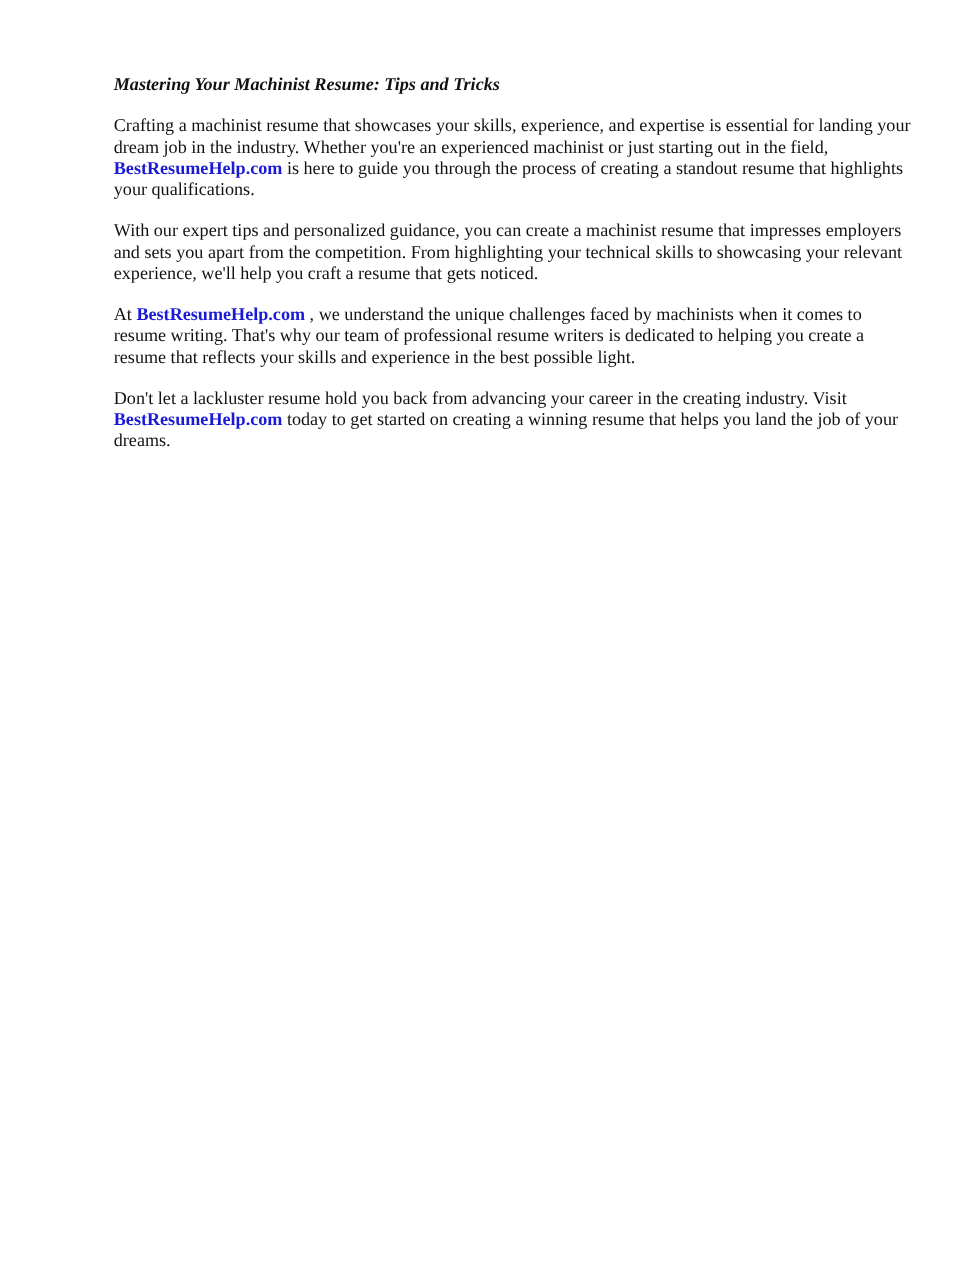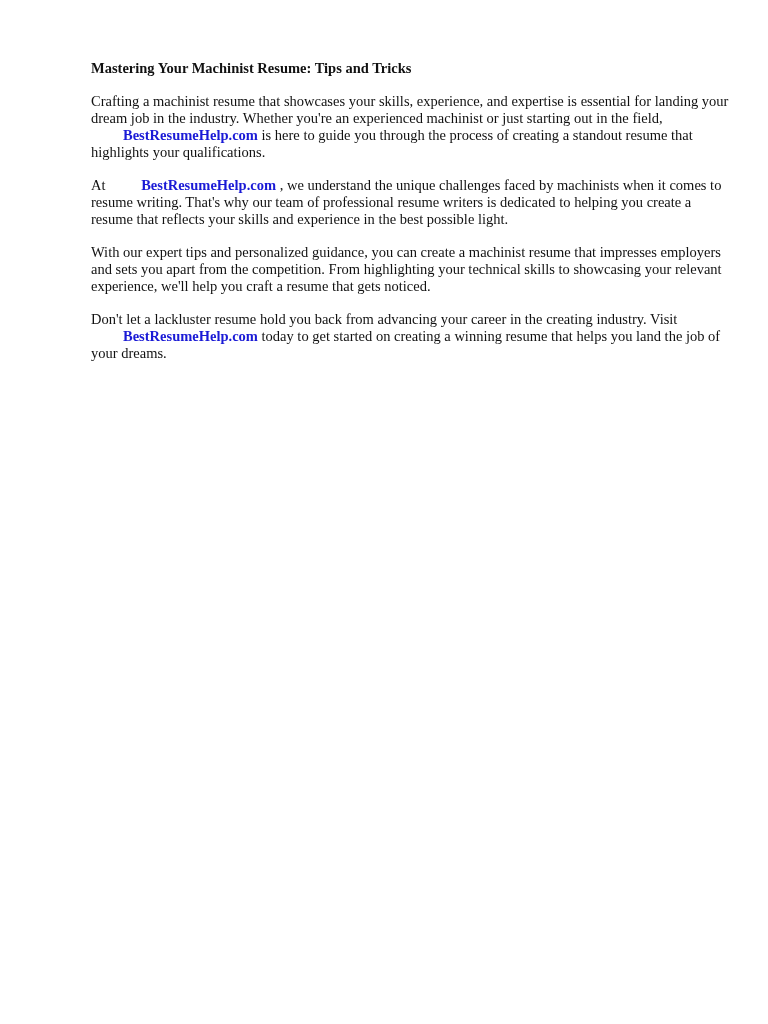--- a/index.html
+++ b/index.html
@@ -19,39 +19,39 @@
       position: absolute;
       left: 91px;
       top: 60px;
       width: 640px;
     }
     .title {
       font-weight: bold;
       font-size: 14.5px;
       line-height: 17px;
       margin: 0 0 16px 0;
+      font-style: italic;
     }
     .para {
       font-size: 14.5px;
       line-height: 17px;
       margin: 0 0 16px 0;
     }
     .link {
       color: #1a1ad6;
       font-weight: bold;
       text-decoration: none;
-      margin-left: 32px;
     }
   </style>
 </head>
 <body>
 
 <div class="page">
   <div class="title">Mastering Your Machinist Resume: Tips and Tricks</div>
 
   <p class="para"><span>Crafting a machinist resume that showcases your skills, experience, and expertise is essential for landing your dream job in the industry. Whether you're an experienced machinist or just starting out in the field, </span><a class="link">BestResumeHelp.com</a><span> is here to guide you through the process of creating a standout resume that highlights your qualifications.</span></p>
 
+  <p class="para">With our expert tips and personalized guidance, you can create a machinist resume that impresses employers and sets you apart from the competition. From highlighting your technical skills to showcasing your relevant experience, we'll help you craft a resume that gets noticed.</p>
+
   <p class="para"><span>At </span><a class="link">BestResumeHelp.com</a><span> , we understand the unique challenges faced by machinists when it comes to resume writing. That's why our team of professional resume writers is dedicated to helping you create a resume that reflects your skills and experience in the best possible light.</span></p>
-
-  <p class="para">With our expert tips and personalized guidance, you can create a machinist resume that impresses employers and sets you apart from the competition. From highlighting your technical skills to showcasing your relevant experience, we'll help you craft a resume that gets noticed.</p>
 
   <p class="para"><span>Don't let a lackluster resume hold you back from advancing your career in the creating industry. Visit </span><a class="link">BestResumeHelp.com</a><span> today to get started on creating a winning resume that helps you land the job of your dreams.</span></p>
 </div>
 
 </body></html>

